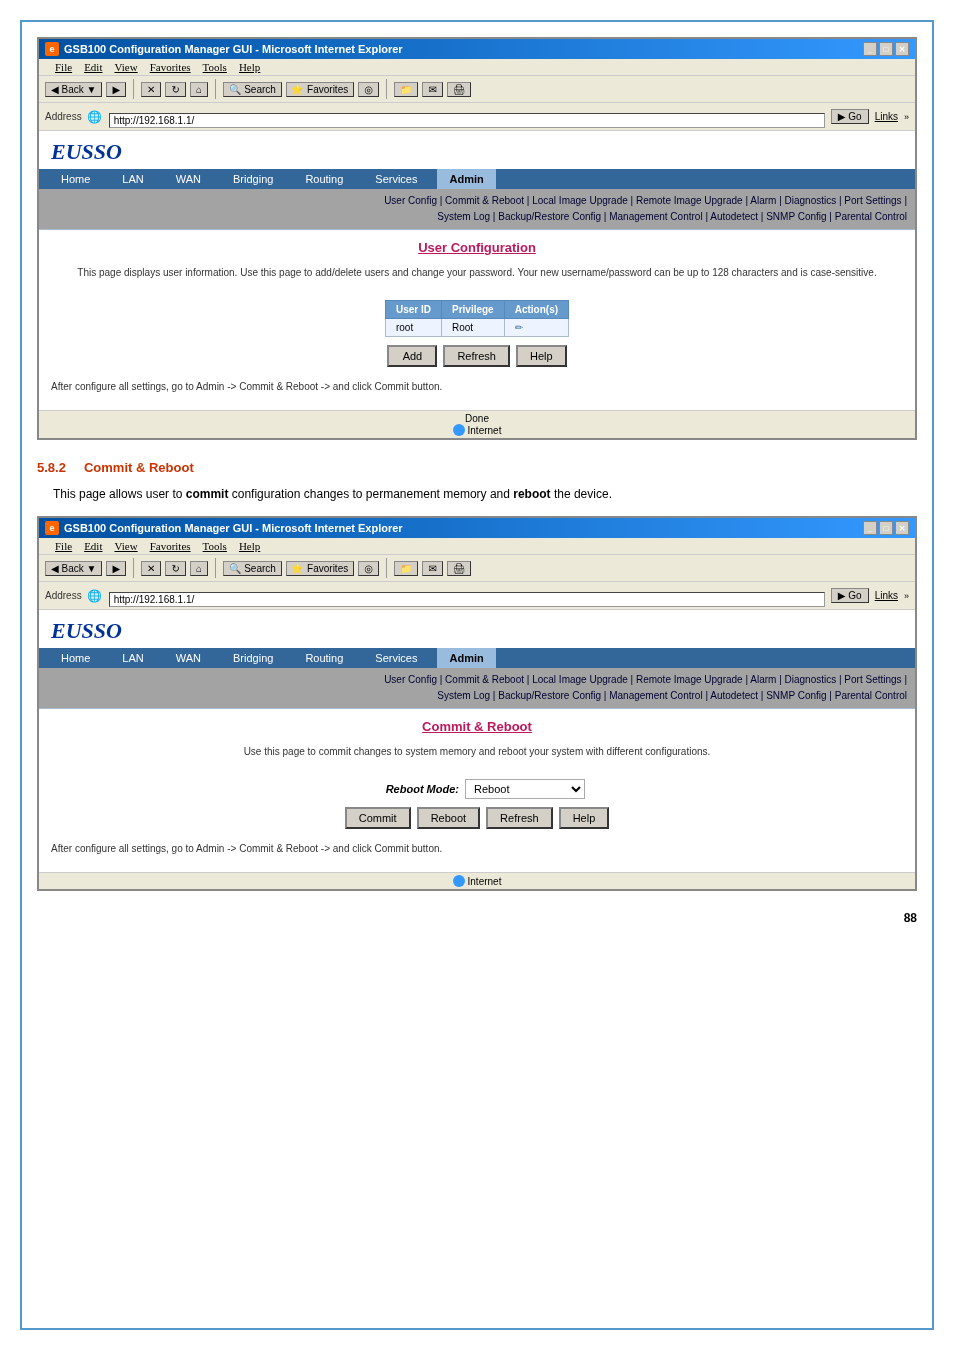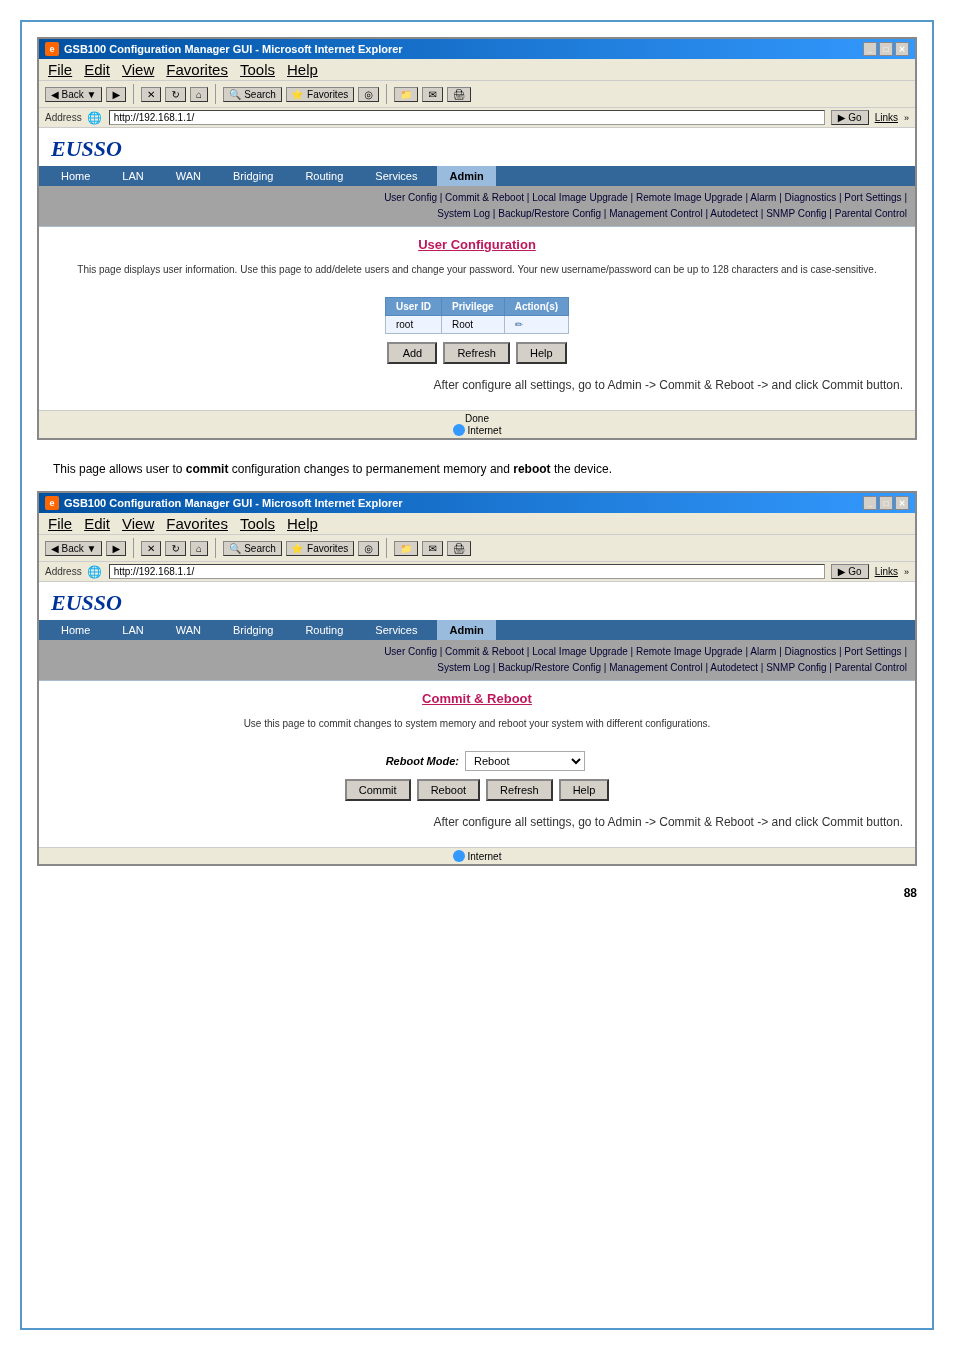--- a/index.html
+++ b/index.html
@@ -58,25 +58,26 @@
     .win-btn {
       width: 14px; height: 14px;
       background: #d4d0c8;
       border: 1px solid #888;
       font-size: 8px;
       display: flex; align-items: center; justify-content: center;
       cursor: pointer;
     }
     .browser-menubar {
       background: #ece9d8;
-      padding: 2px 9px;
-      font-size: 15px;
+      padding: 2px 16px;
+      font-size: 11px;
       display: flex;
       gap: 12px;
       border-bottom: 1px solid #ccc;
+      font-family: Liberation Serif, serif;
     }
     .browser-menubar span {
       cursor: pointer;
       text-decoration: underline;
     }
     .browser-toolbar {
       background: #ece9d8;
       padding: 3px 6px;
       display: flex;
       align-items: center;
@@ -101,20 +102,21 @@
       gap: 6px;
       border-bottom: 1px solid #ccc;
     }
     .address-label { font-size: 10px; color: #333; }
     .address-input {
       flex: 1;
       background: #fff;
       border: 1px inset #999;
       padding: 1px 4px;
       font-size: 10px;
+      margin-top: 8px;
     }
     .go-btn {
       background: #d4d0c8;
       border: 1px outset #888;
       padding: 1px 6px;
       font-size: 10px;
       cursor: pointer;
     }
     .links-btn {
       font-size: 10px;
@@ -221,23 +223,23 @@
     .form-btn {
       background: #d4d0c8;
       border: 2px outset #888;
       padding: 3px 12px;
       font-size: 11px;
       cursor: pointer;
       min-width: 50px;
     }
 
     .footer-note {
-      font-size: 12px;
+      font-size: 10px;
       color: #333;
-      text-align: right;
+      text-align: left;
       padding: 6px 0;
     }
 
     .browser-statusbar {
       background: #ece9d8;
       border-top: 1px solid #ccc;
       padding: 2px 6px;
       font-size: 10px;
       display: flex;
       align-items: center;
@@ -421,20 +423,25 @@
 
     <div class="browser-statusbar">
       <span>Done</span>
       <div class="status-internet">
         <span class="internet-icon"></span>
         <span>Internet</span>
       </div>
     </div>
   </div>
 
+  <div class="section-header">
+    <span class="section-num">5.8.2</span>
+    &nbsp;&nbsp;&nbsp;
+    <span class="section-title">Commit &amp; Reboot</span>
+  </div>
 
   <div class="section-description">
     <span>This page allows user to </span><strong>commit</strong><span> configuration changes to permanement memory and </span><strong>reboot</strong><span> the device.</span>
   </div>
 
   <div class="browser-window">
 
     <div class="browser-titlebar">
       <div class="browser-titlebar-title">
         <span class="browser-titlebar-icon">e</span>

